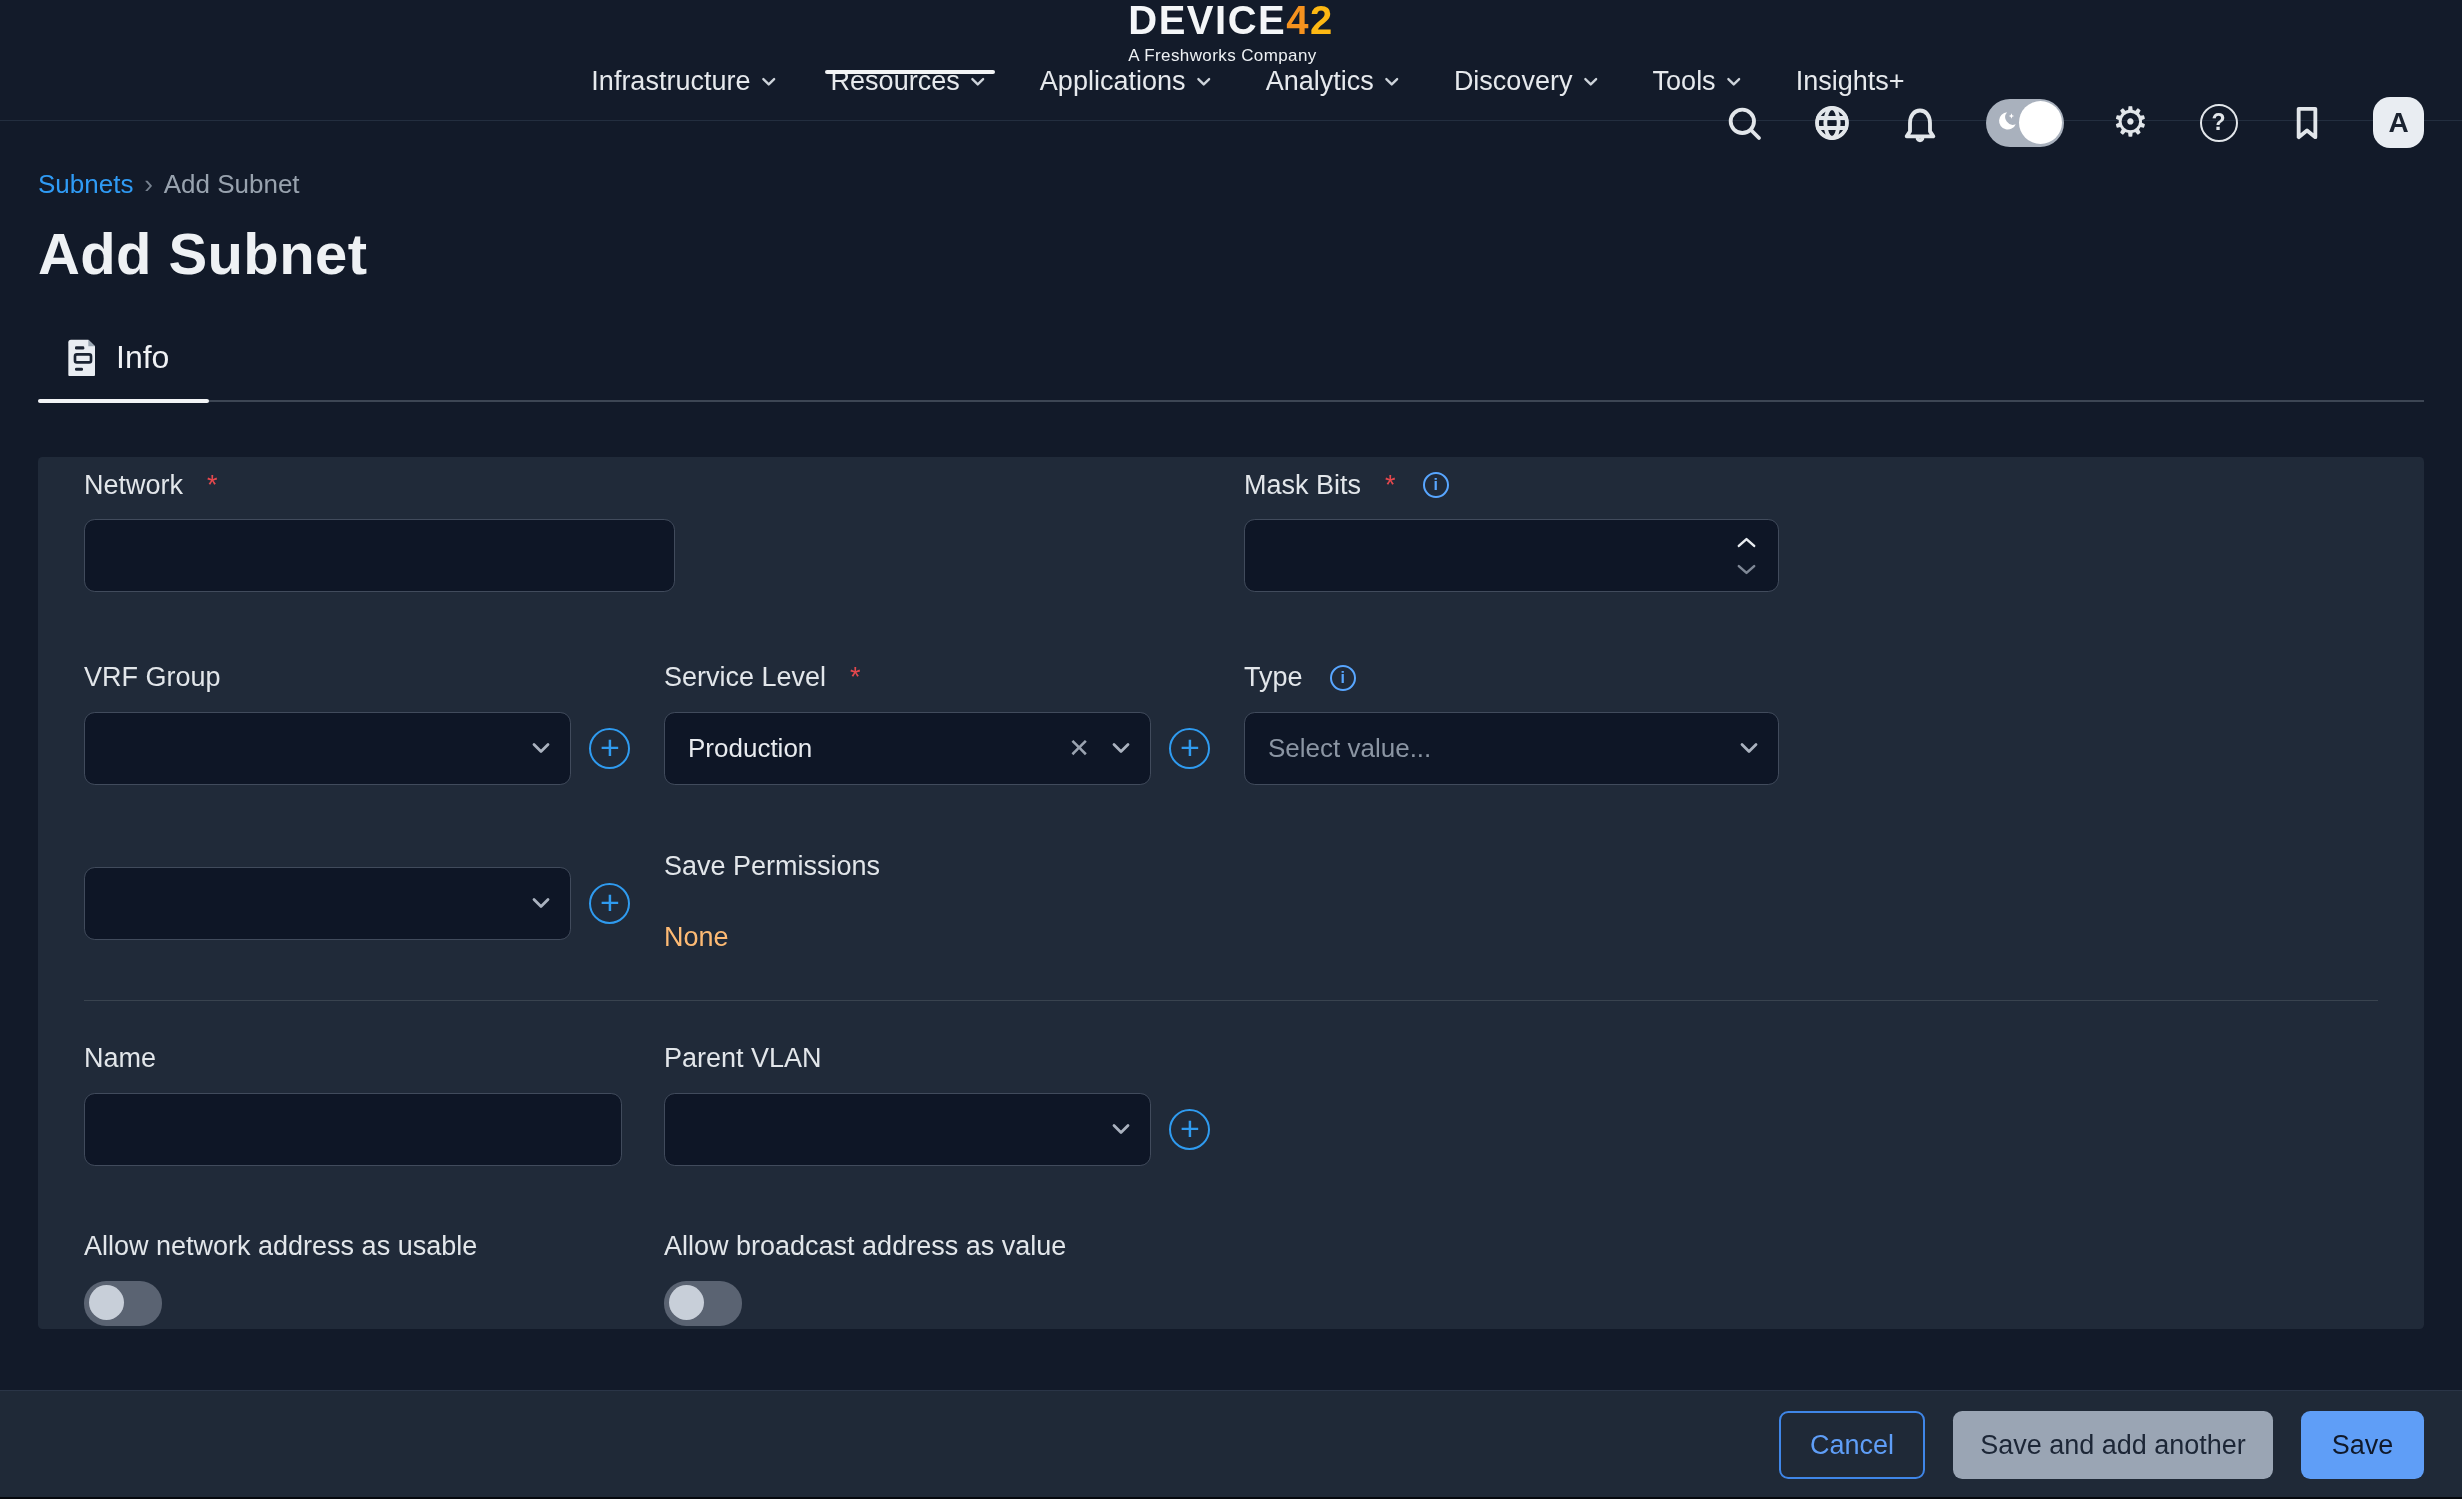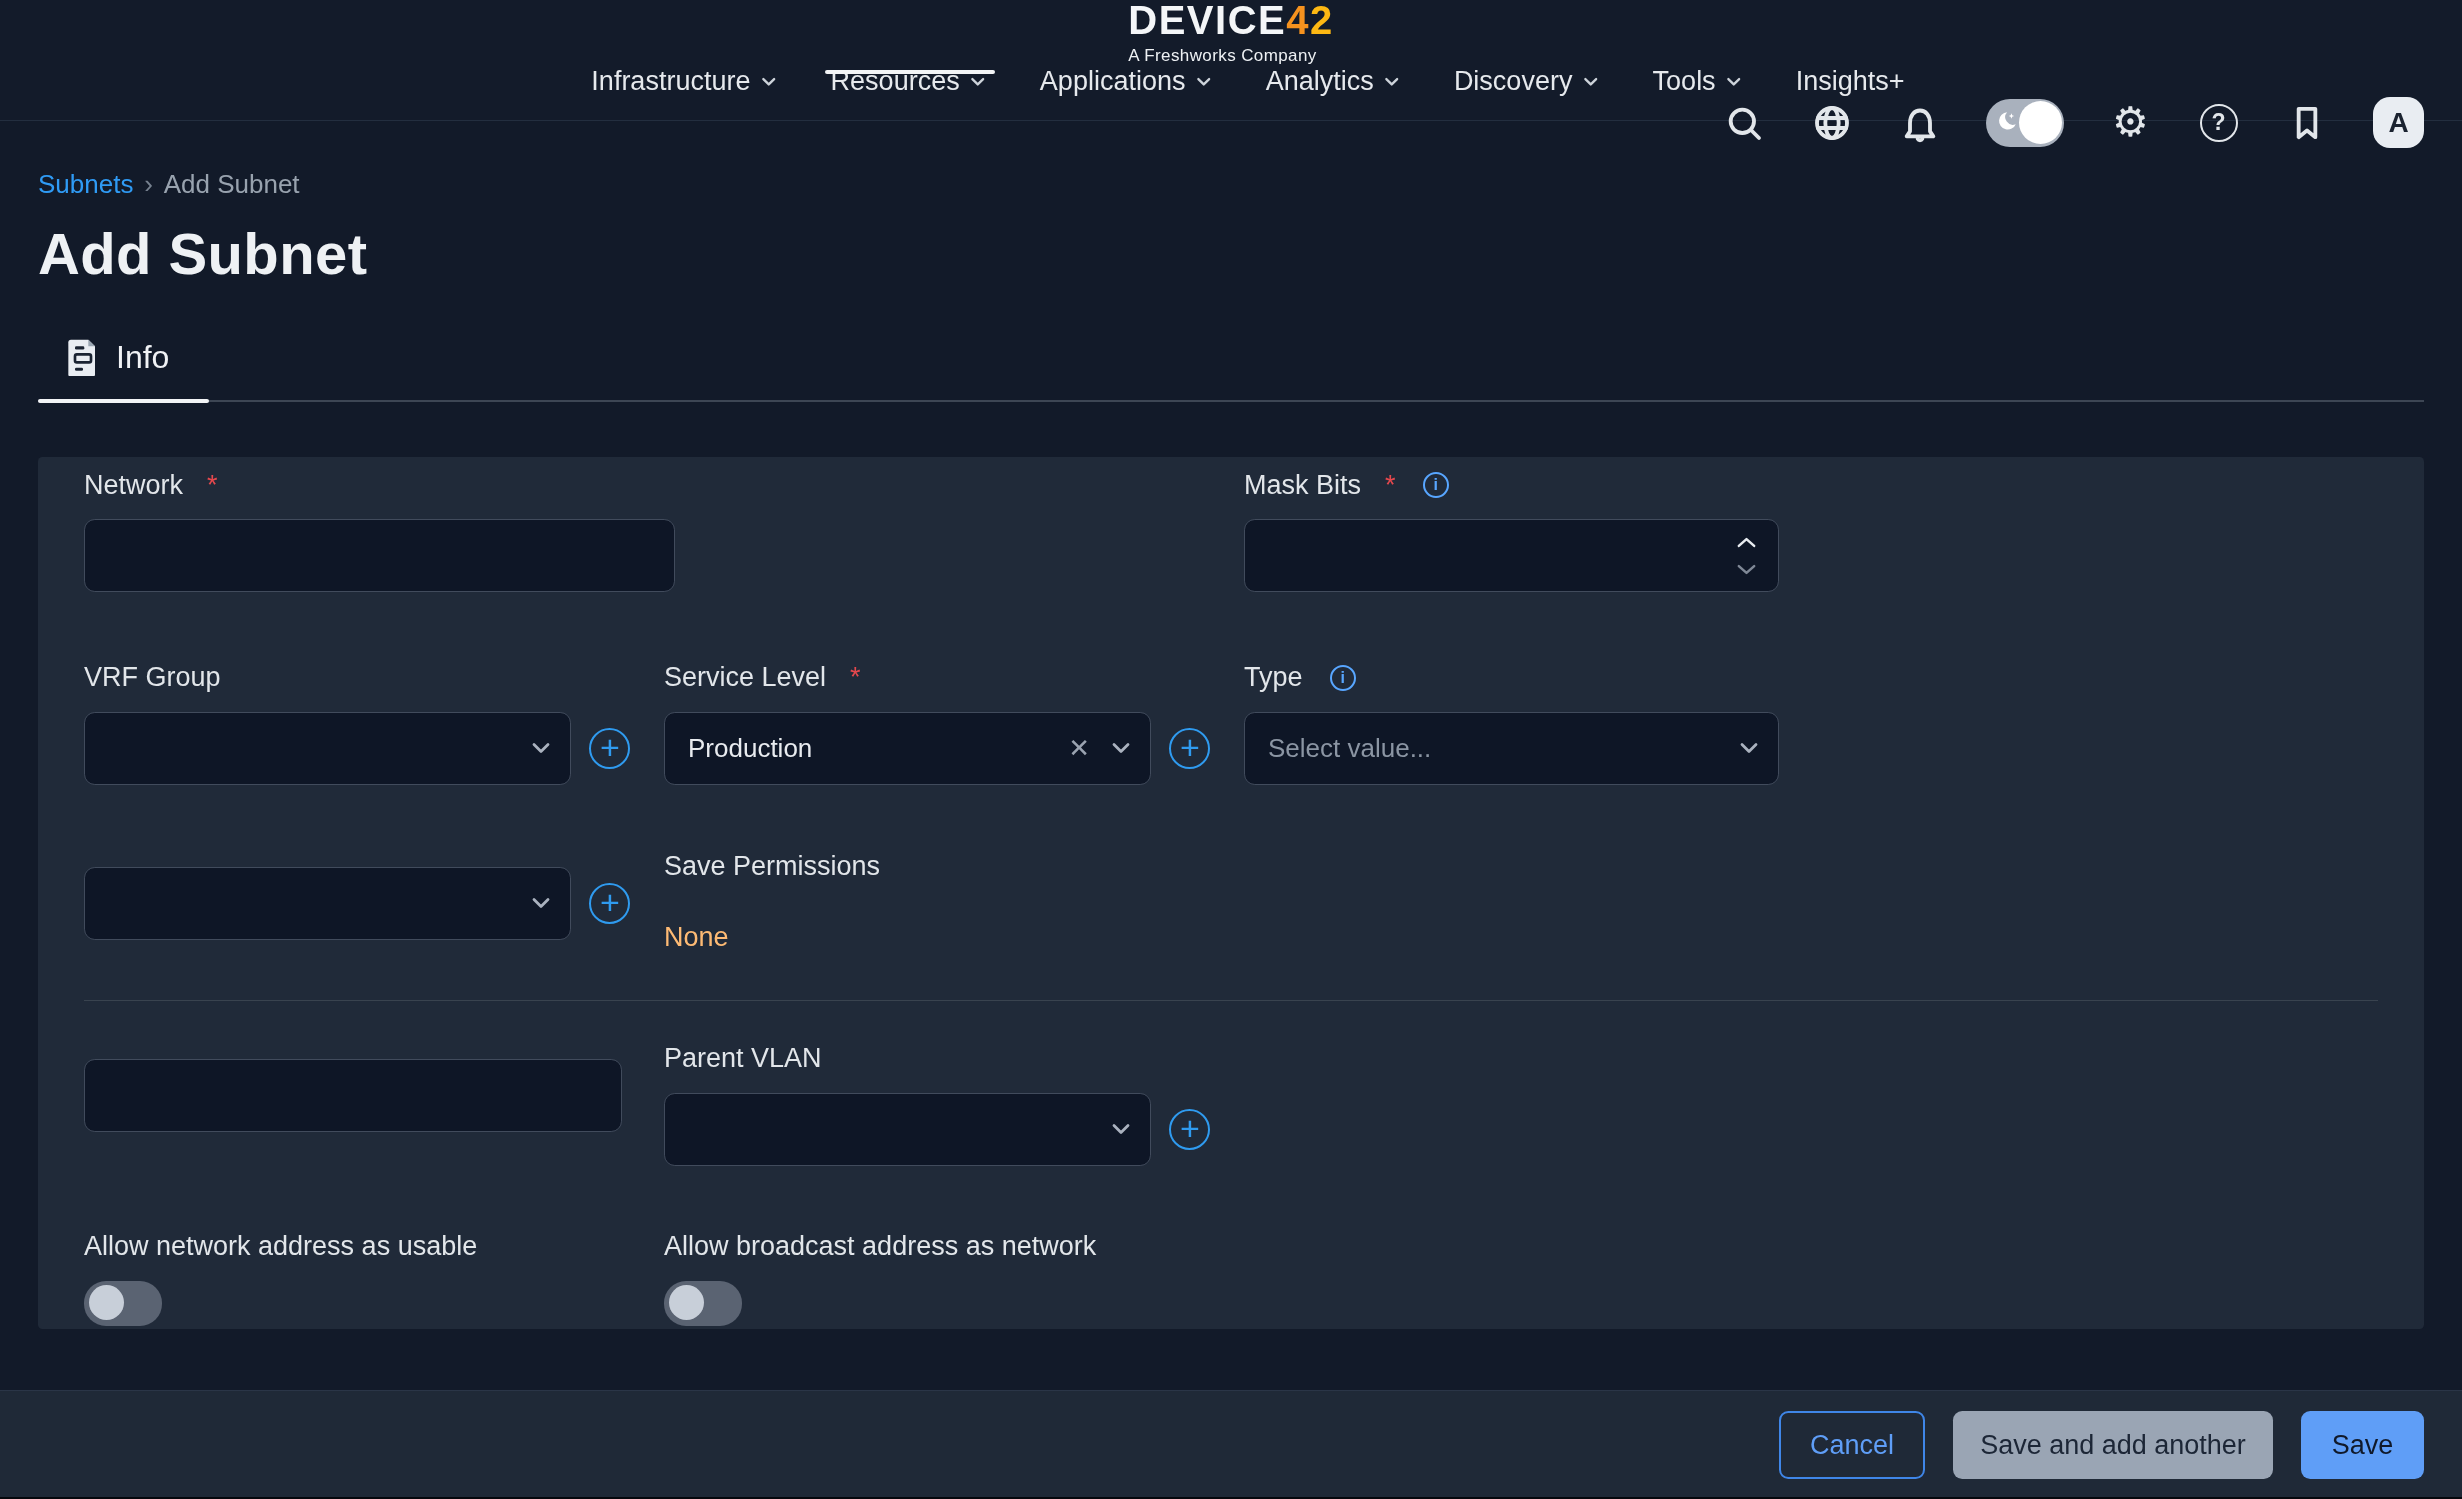--- a/index.html
+++ b/index.html
@@ -380,20 +380,23 @@
       <div class="field f-gperm">
         <div class="f-label">
           <span>Save Permissions</span>
         </div>
         <div class="static-value">None</div>
       </div>
 
       <div class="divider"></div>
 
       <div class="field f-name">
+        <div class="f-label">
+          <span>Name</span>
+        </div>
         <div class="control-row">
           <input class="text-input" type="text" value="" style="">
         </div>
       </div>
 
       <div class="field f-pvlan">
         <div class="f-label">
           <span>Parent VLAN</span>
         </div>
         <div class="control-row">
@@ -413,21 +416,21 @@
         <div class="f-label">
           <span>Allow network address as usable</span>
         </div>
         <div class="toggle">
           <div class="toggle-knob"></div>
         </div>
       </div>
 
       <div class="field f-toggle2">
         <div class="f-label">
-          <span>Allow broadcast address as network</span>
+          <span>Allow broadcast address as value</span>
         </div>
         <div class="toggle">
           <div class="toggle-knob"></div>
         </div>
       </div>
 
     </div>
   </div>
 
   <div class="footer">

